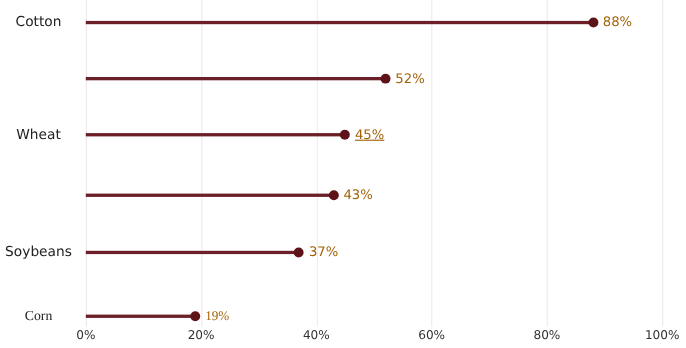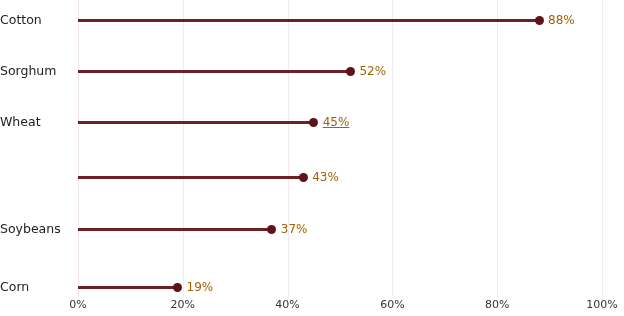--- a/index.html
+++ b/index.html
@@ -48,21 +48,21 @@
     height: 34px;
     width: 624px;
   }
   .row-label {
     position: absolute;
     left: 0;
     top: 0;
     width: 70px;
     height: 34px;
     line-height: 34px;
-    text-align: left;
+    text-align: center;
     font-size: 12.5px;
     color: #222222;
     white-space: nowrap;
   }
   .stem {
     position: absolute;
     height: 3px;
     top: 15.5px;
     background: #6b1f26;
     border-radius: 0;
@@ -119,21 +119,20 @@
   <div class="rows">
 
     <div class="row" style="top:3px;">
       <div class="row-label">Cotton</div>
       <div class="stem" style="left:78px; width:461.1px;"></div>
       <div class="dot" style="left:534.6px;"></div>
       <div class="value-label" style="left:548px;">88%</div>
     </div>
 
     <div class="row" style="top:54px;">
-      <div class="row-label">Sorghum</div>
       <div class="stem" style="left:78px; width:272.5px;"></div>
       <div class="dot" style="left:346px;"></div>
       <div class="value-label" style="left:359.4px;">52%</div>
     </div>
 
     <div class="row" style="top:105px;">
       <div class="row-label">Wheat</div>
       <div class="stem" style="left:78px; width:235.8px;"></div>
       <div class="dot" style="left:309.3px;"></div>
       <div class="value-label" style="left:322.7px;text-decoration:underline;">45%</div>
@@ -145,21 +144,21 @@
       <div class="value-label" style="left:312.2px;text-align:center;">43%</div>
     </div>
 
     <div class="row" style="top:212px;">
       <div class="row-label">Soybeans</div>
       <div class="stem" style="left:78px; width:193.9px;"></div>
       <div class="dot" style="left:267.4px;"></div>
       <div class="value-label" style="left:280.8px;">37%</div>
     </div>
 
-    <div class="row" style="top:270px;">
+    <div class="row" style="top:270px;font-family:Liberation Serif, serif;">
       <div class="row-label">Corn</div>
       <div class="stem" style="left:78px; width:99.6px;"></div>
       <div class="dot" style="left:173.1px;"></div>
       <div class="value-label" style="left:186.5px;text-align:center;">19%</div>
     </div>
 
   </div>
 
   <div class="xaxis">
     <div class="xtick" style="left:78px;">0%</div>

